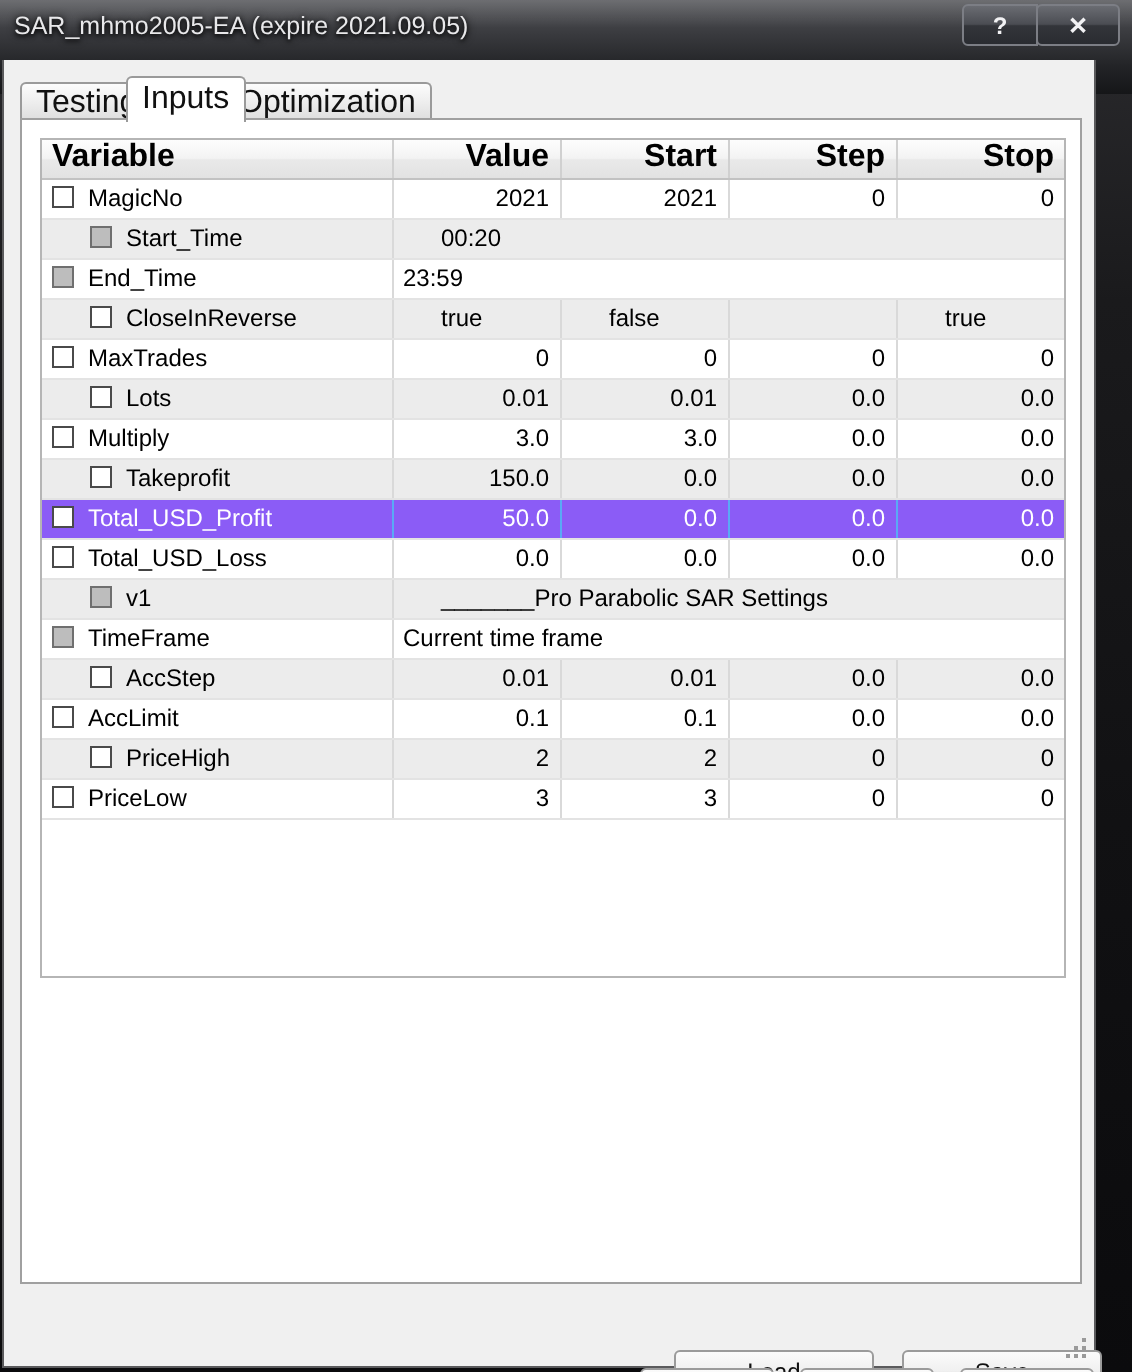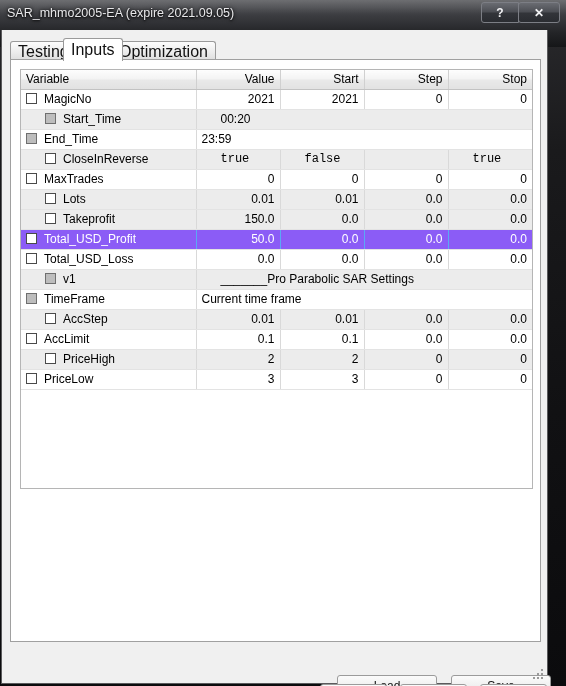--- a/index.html
+++ b/index.html
@@ -128,22 +128,22 @@
     width: 511px;
     table-layout: fixed;
     font-size: 12px;
     color: #000;
   }
   #param-table thead th {
     height: 19px;
     background: linear-gradient(to bottom, #fdfdfd 0%, #f3f3f3 48%, #e9e9e9 52%, #e2e2e2 100%);
     border-right: 1px solid #d0d0d0;
     border-bottom: 1px solid #c2c2c2;
-    font-weight: normal;
-    font-size: 12px;
+    font-weight: bold;
+    font-size: 16px;
     padding: 0 5px;
     box-sizing: border-box;
     color: #000;
   }
   #param-table thead th.col-variable { text-align: left; }
   #param-table thead th.num { text-align: right; }
   #param-table thead th:last-child { border-right: none; }
 
   #param-table tbody td {
     height: 20px;
@@ -156,21 +156,21 @@
   }
   #param-table tbody td:last-child { border-right: none; }
   #param-table tbody tr.odd td { background: #ffffff; }
   #param-table tbody tr.even td { background: #ececec; padding-left: 24px; }
   #param-table tbody tr.selected td { background: #8b5cf6; color: #ffffff; }
   #param-table tbody tr.selected td.cell-variable { border-right-color: #5aa9f5; }
   #param-table tbody tr.selected td { border-right-color: #5aa9f5; }
 
   td.cell-variable { text-align: left; }
   td.num { text-align: right; }
-  td.txt { text-align: left; font-family: Liberation Mono, monospace; }
+  td.txt { text-align: left; }
 
   .cb {
     display: inline-block;
     width: 11px; height: 11px;
     border: 1px solid #4a4a4a;
     background: #ffffff;
     vertical-align: -1px;
     margin-right: 7px;
     box-sizing: border-box;
     cursor: pointer;
@@ -290,20 +290,27 @@
                 <td class="num">0</td>
                 <td class="num">0</td>
               </tr>
               <tr class="even">
                 <td class="cell-variable"><span class="cb"></span><span class="varlabel">Lots</span></td>
                 <td class="num">0.01</td>
                 <td class="num">0.01</td>
                 <td class="num">0.0</td>
                 <td class="num">0.0</td>
               </tr>
+              <tr class="odd">
+                <td class="cell-variable"><span class="cb"></span><span class="varlabel">Multiply</span></td>
+                <td class="num">3.0</td>
+                <td class="num">3.0</td>
+                <td class="num">0.0</td>
+                <td class="num">0.0</td>
+              </tr>
               <tr class="even">
                 <td class="cell-variable"><span class="cb"></span><span class="varlabel">Takeprofit</span></td>
                 <td class="num">150.0</td>
                 <td class="num">0.0</td>
                 <td class="num">0.0</td>
                 <td class="num">0.0</td>
               </tr>
               <tr class="selected">
                 <td class="cell-variable"><span class="cb"></span><span class="varlabel">Total_USD_Profit</span></td>
                 <td class="num">50.0</td>

